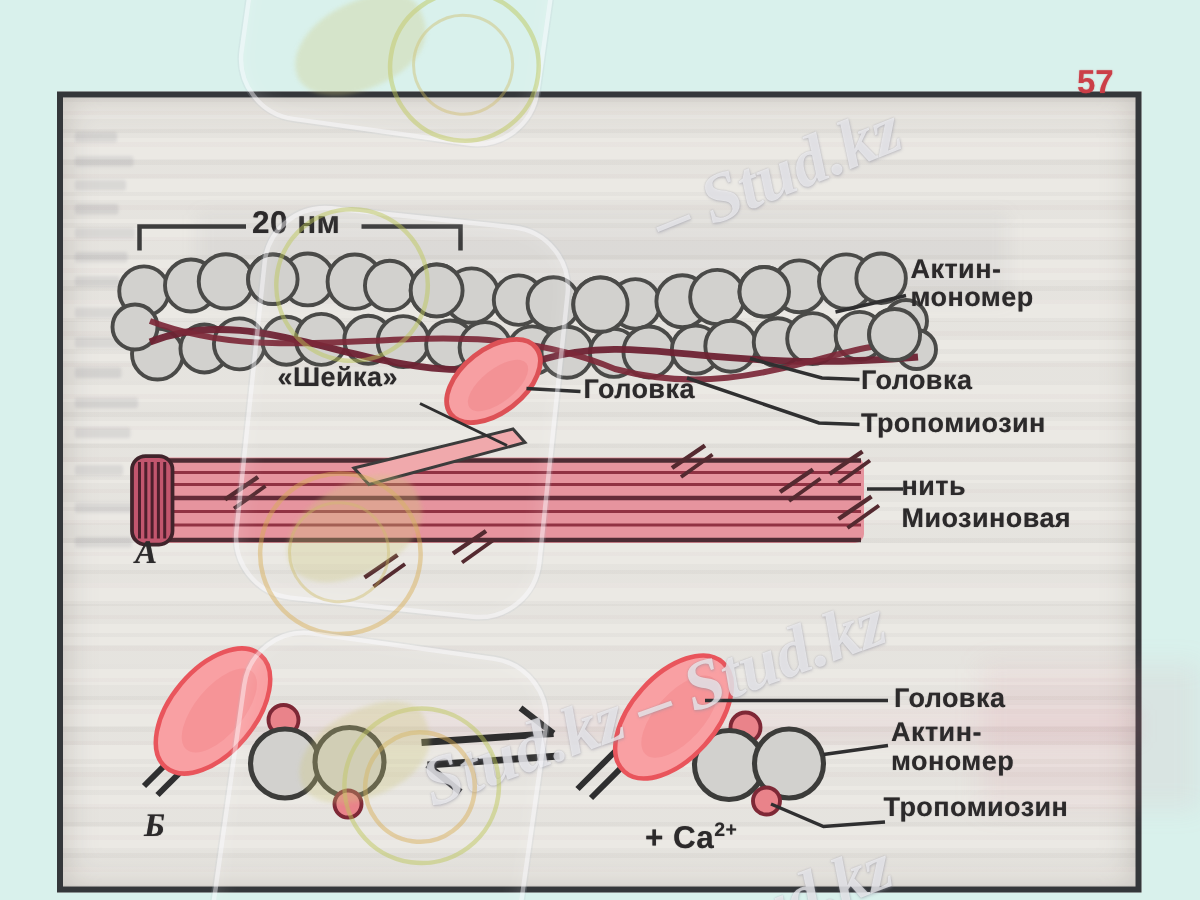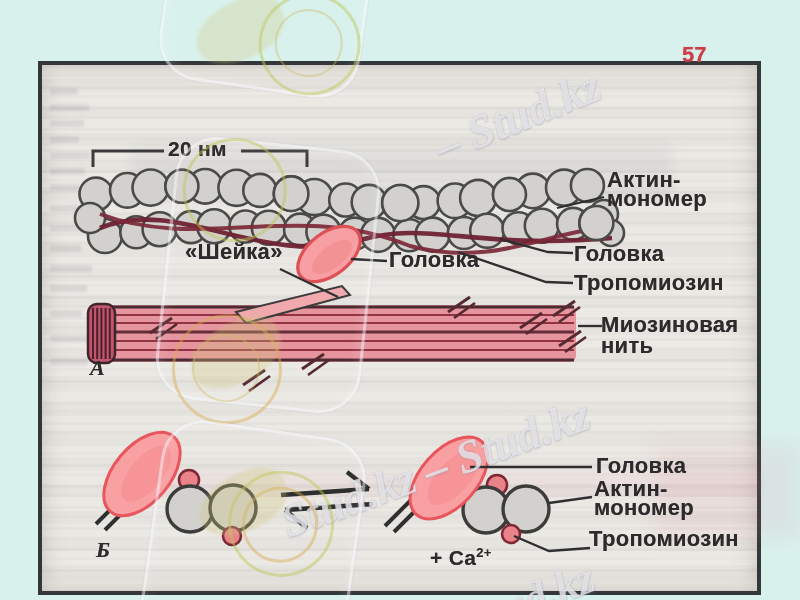--- a/index.html
+++ b/index.html
@@ -21,21 +21,21 @@
   .wash{position:absolute;pointer-events:none;}
   .wash-top{left:90px;top:78px;width:540px;height:58px;background:rgba(120,118,122,.08);filter:blur(6px);}
   .wash-right{left:612px;top:378px;width:146px;height:96px;background:rgba(222,130,145,.11);filter:blur(9px);}
   .wash-band{left:90px;top:408px;width:630px;height:22px;background:rgba(215,120,135,.08);filter:blur(5px);}
   .bleed-bar{position:absolute;background:rgba(95,95,108,.13);filter:blur(1.2px);border-radius:2px;}
 
   
   #art{position:absolute;left:0;top:0;z-index:3;}
 
   
-  .lbl{position:absolute;z-index:4;color:#2c2a2b;font-weight:700;font-size:22px;
+  .lbl{position:absolute;z-index:4;color:#2c2a2b;font-weight:700;font-size:18px;
        letter-spacing:.3px;line-height:19px;white-space:nowrap;
        text-shadow:0 0 .6px rgba(40,40,40,.55);}
   .lbl .l2{display:block;}
   .panel-letter{font-family:"Liberation Serif",serif;font-style:italic;font-size:22px;}
   .scale{font-size:21px;}
   .pagenum{position:absolute;z-index:4;color:#cb3e47;font-weight:700;font-size:22px;
        text-shadow:0 0 1px rgba(203,62,71,.6);}
   .ca sup{font-size:13px;}
 
   
@@ -199,35 +199,35 @@
   <div class="lbl scale" style="left:168px;top:139px">20 нм</div>
   <div class="lbl" style="left:185px;top:242px">«Шейка»</div>
   <div class="lbl" style="left:389px;top:250px">Головка</div>
   <div class="lbl" style="left:607px;top:170px">
       <span class="l2">Актин-</span>
       <span class="l2">мономер</span>
     </div>
   <div class="lbl" style="left:574px;top:244px">Головка</div>
   <div class="lbl" style="left:574px;top:273px">Тропомиозин</div>
   <div class="lbl" style="left:601px;top:314px;line-height:21px">
+      <span class="l2">нить</span>
       <span class="l2">Миозиновая</span>
-      <span class="l2">нить</span>
     </div>
   <div class="lbl panel-letter" style="left:90px;top:358px">А</div>
 
   <div class="lbl" style="left:596px;top:456px">Головка</div>
   <div class="lbl" style="left:594px;top:479px">
       <span class="l2">Актин-</span>
       <span class="l2">мономер</span>
     </div>
   <div class="lbl" style="left:589px;top:529px">Тропомиозин</div>
   <div class="lbl ca" style="left:430px;top:543px;font-size:21px"><span>+ Ca</span><sup>2+</sup></div>
   <div class="lbl panel-letter" style="left:96px;top:540px">Б</div>
 
-  <div class="pagenum" style="left:682px;top:42px">57</div>
+  <div class="pagenum" style="left:718px;top:42px">57</div>
 
   <div id="wm">
     <div class="wmtext" style="left:437px;top:122px;font-size:46px;transform:rotate(-22deg)">– Stud.kz</div>
     <div class="wmtext" style="left:283px;top:497px;font-size:46px;transform:rotate(-20deg)">Stud.kz – Stud.kz</div>
     <div class="wmtext" style="left:468px;top:598px;font-size:44px;transform:rotate(-21deg)">Stud.kz</div>
 
     <div class="stamp" style="left:168px;top:-128px;width:196px;height:212px;transform:rotate(8deg)">
       <div class="c1" style="left:96px;top:112px;width:96px;height:96px"></div>
       <div class="c3" style="left:112px;top:128px;width:64px;height:64px"></div>
       <div class="bird" style="left:30px;top:130px;width:92px;height:58px"></div>

